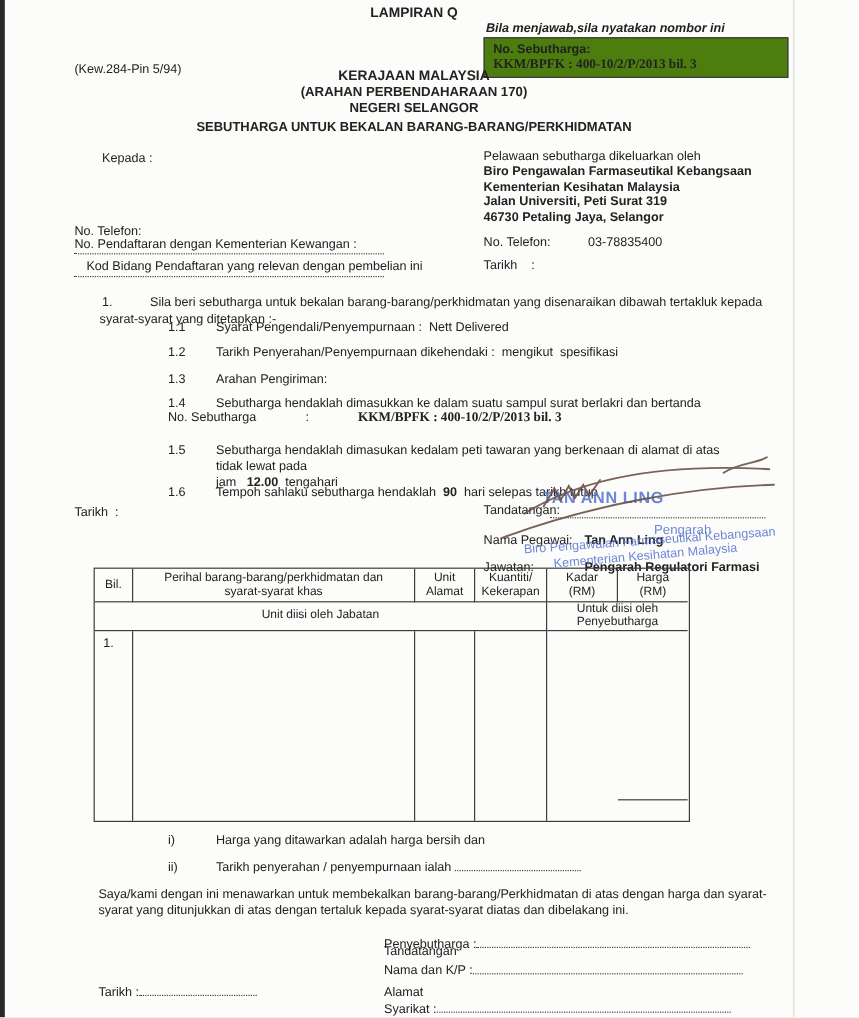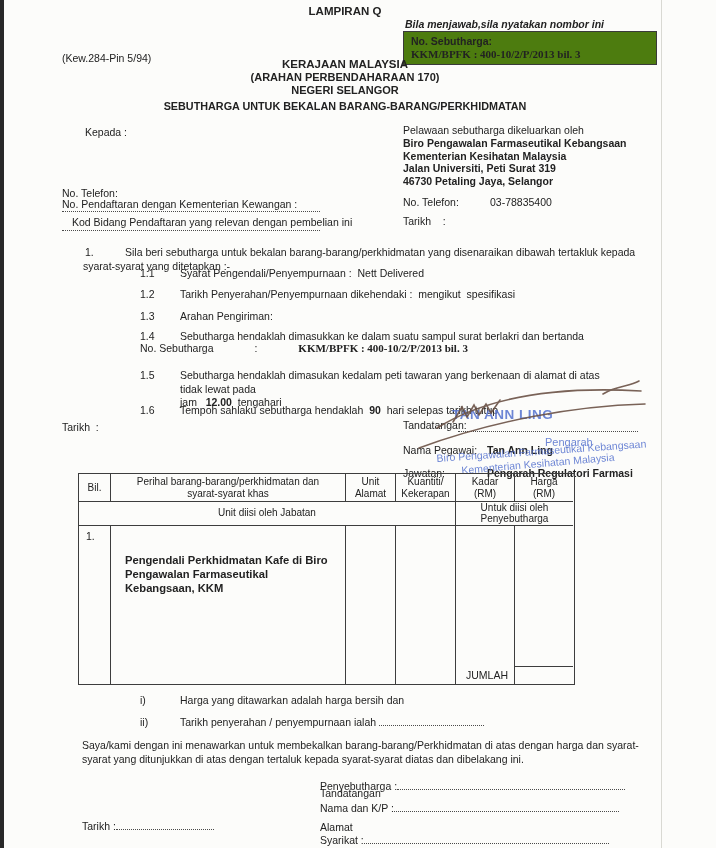--- a/index.html
+++ b/index.html
@@ -181,27 +181,23 @@
       <span>Unit diisi oleh Jabatan</span>
     </div>
     <div class="cell scell srow" style="left:377px;width:117px;border-right:none;">
       <span style="width:90px;">Untuk diisi oleh Penyebutharga</span>
     </div>
 
     <div class="cell brow" style="left:0;width:32px;padding:4px 0 0 7px;">
       <span>1.</span>
     </div>
     <div class="cell brow" style="left:32px;width:235px;padding:27px 12px 0 14px;">
-      <div class="b" style="font-size:11.2px;line-height:14px;">Pengendali Perkhidmatan Kafe di Biro Pengawalan Farmaseutikal Kebangsaan, KKM</div>
     </div>
     <div class="cell brow" style="left:267px;width:50px;"></div>
     <div class="cell brow" style="left:317px;width:60px;"></div>
-    <div class="cell brow" style="left:377px;width:59px;">
-      <span class="jumlah">JUMLAH</span>
-    </div>
     <div class="cell brow" style="left:436px;width:58px;border-right:none;">
       <div class="harga-divider"></div>
     </div>
   </div>
 
   <div class="item" style="top:694px;">
     <span class="inum">i)</span><span>Harga yang ditawarkan adalah harga bersih dan</span>
   </div>
   <div class="item" style="top:716px;">
     <span class="inum">ii)</span><span>Tarikh penyerahan / penyempurnaan ialah </span><span class="dots" style="width:105px;"></span>

